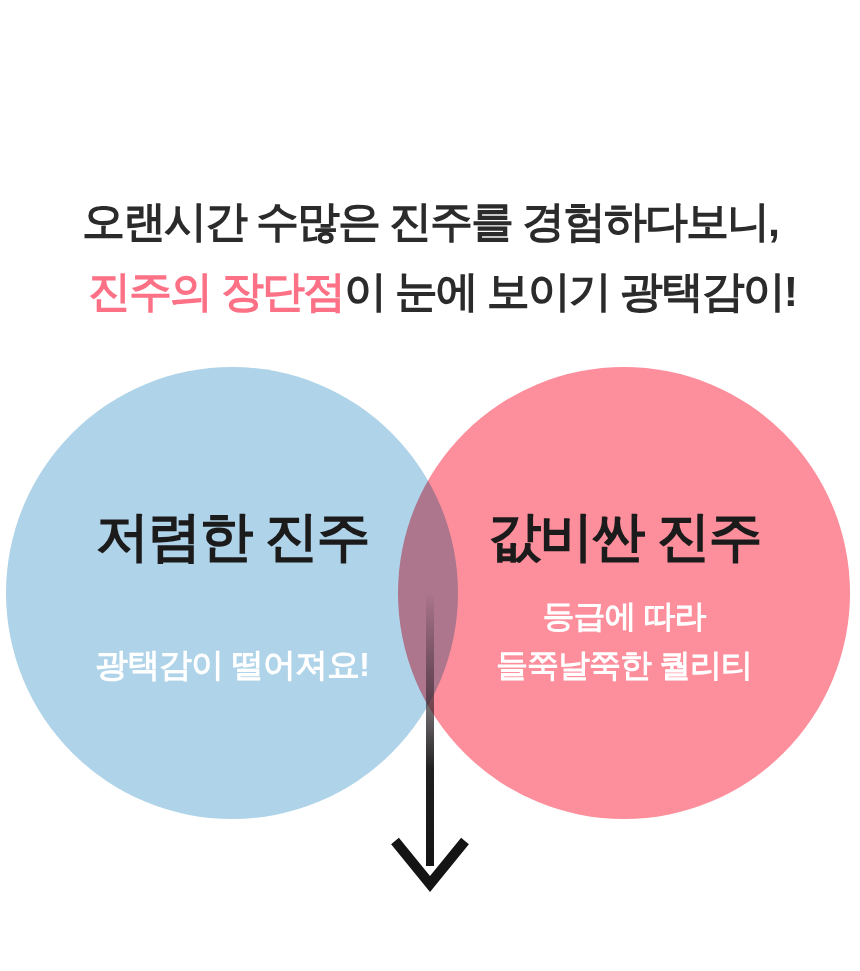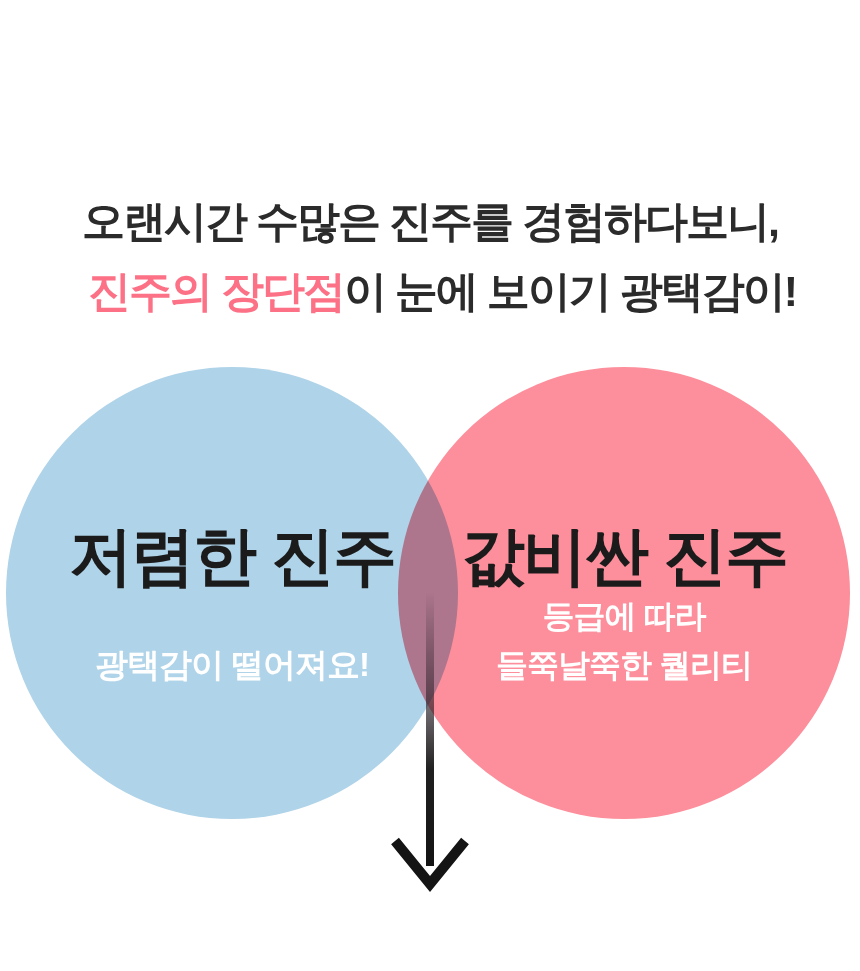--- a/index.html
+++ b/index.html
@@ -45,22 +45,22 @@
   .circle.left  { left: 6px; }
   .circle.right { left: 398px; }
   
   .circle-text {
     position: absolute;
     width: 452px;
     text-align: center;
     white-space: nowrap;
   }
   .circle-title {
-    top: 524px;
-    font-size: 64px;
+    top: 504px;
+    font-size: 54px;
     font-weight: 800;
     letter-spacing: -2px;
     color: #1b1b1b;
     line-height: 64px;
   }
   .circle-title.left-t  { left: 6px; }
   .circle-title.right-t { left: 398px; }
   .circle-sub {
     color: #ffffff;
     font-weight: 600;

